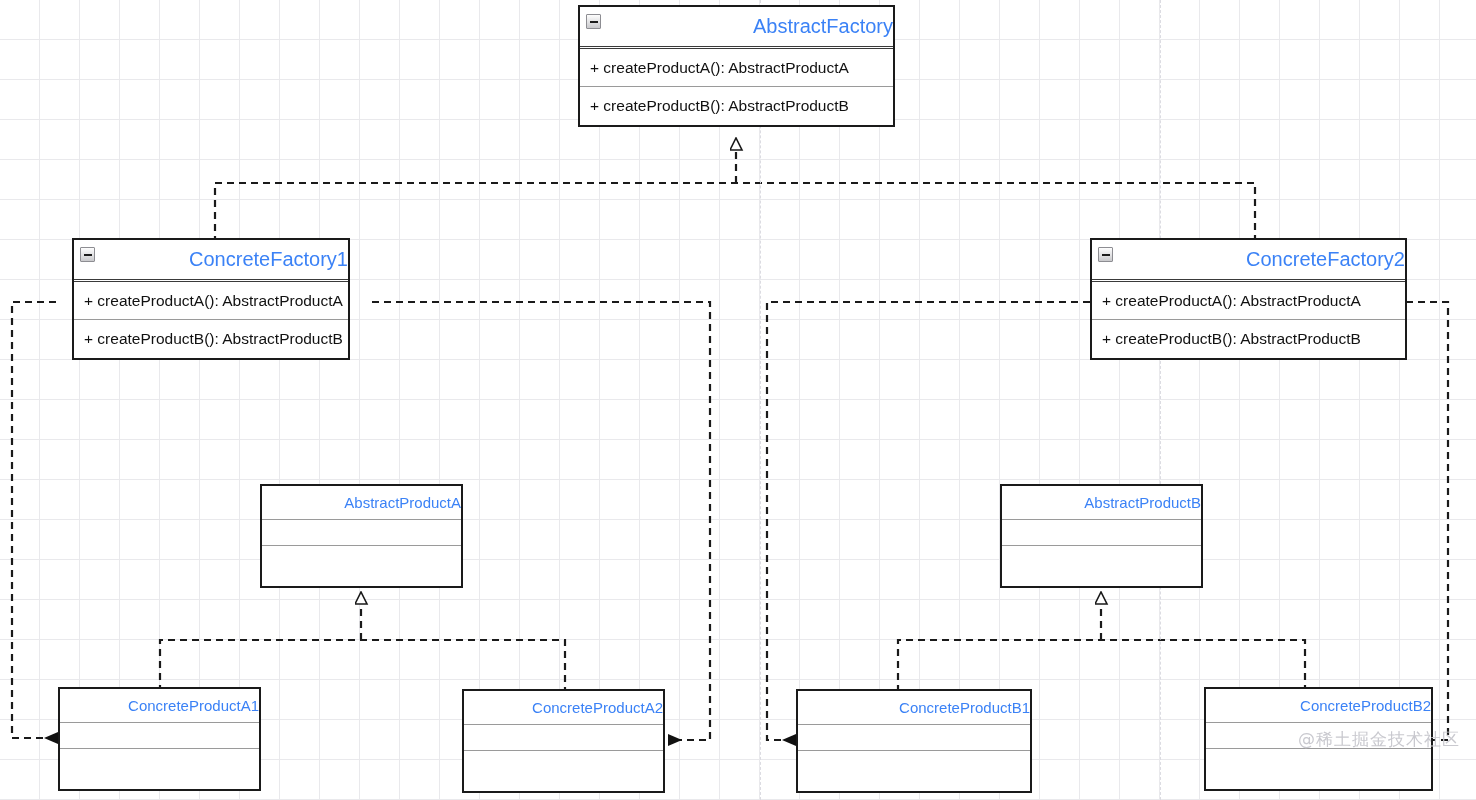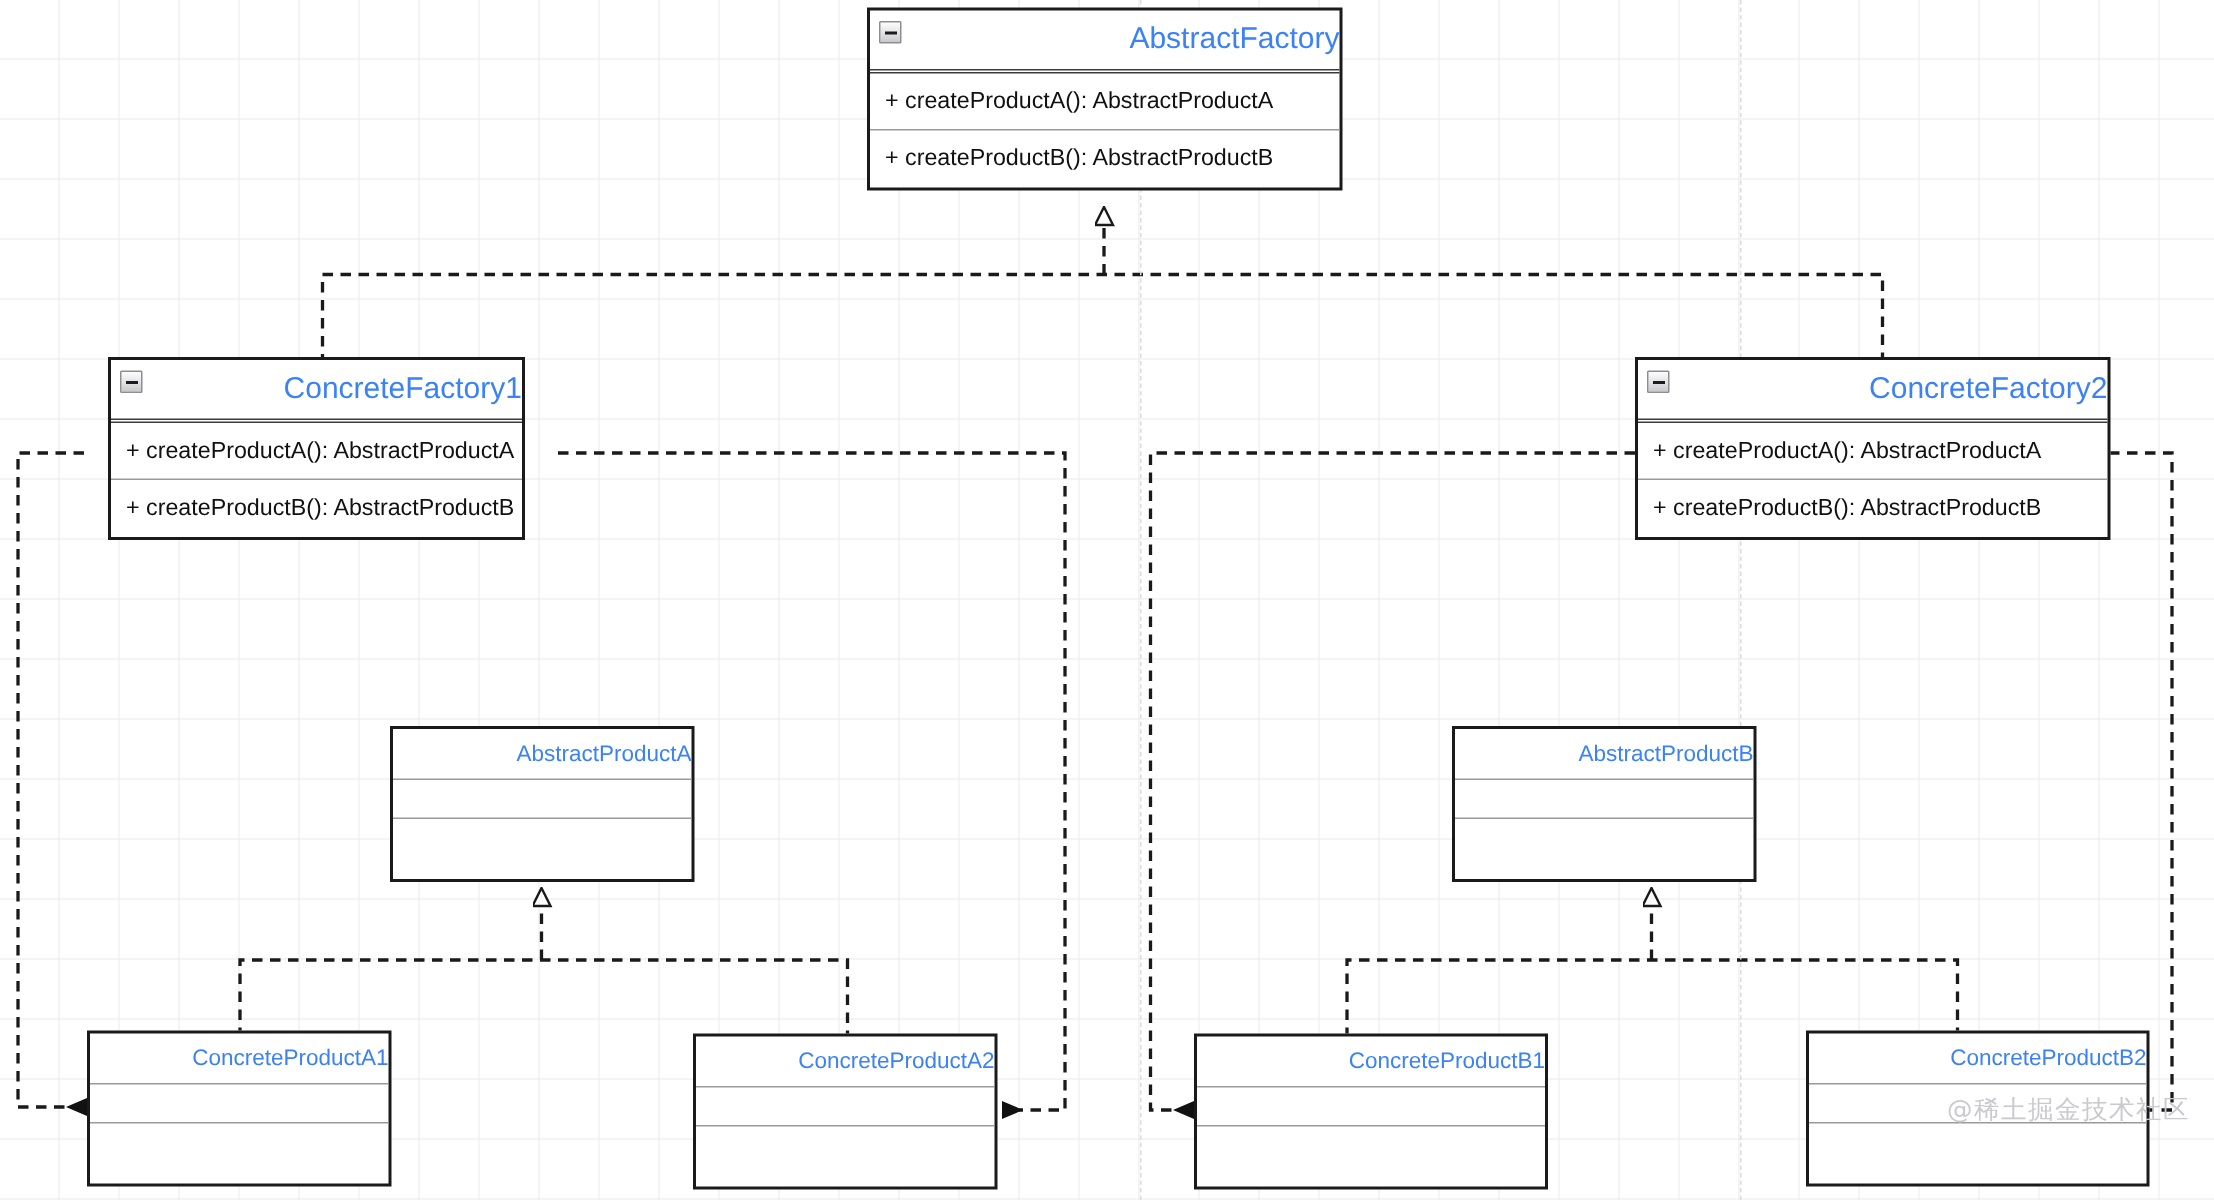--- a/index.html
+++ b/index.html
@@ -187,21 +187,21 @@
   </div>
 
   <div class="uml-class" style="left:260px; top:484px; width:203px;">
     <div class="uml-title small sep-thin">
       <span>AbstractProductA</span>
     </div>
     <div class="uml-empty-attr sep-thin"></div>
     <div class="uml-empty-ops"></div>
   </div>
 
-  <div class="uml-class" style="left:968px; top:484px; width:203px;">
+  <div class="uml-class" style="left:1000px; top:484px; width:203px;">
     <div class="uml-title small sep-thin">
       <span>AbstractProductB</span>
     </div>
     <div class="uml-empty-attr sep-thin"></div>
     <div class="uml-empty-ops"></div>
   </div>
 
   <div class="uml-class" style="left:58px; top:687px; width:203px;">
     <div class="uml-title small sep-thin">
       <span>ConcreteProductA1</span>

